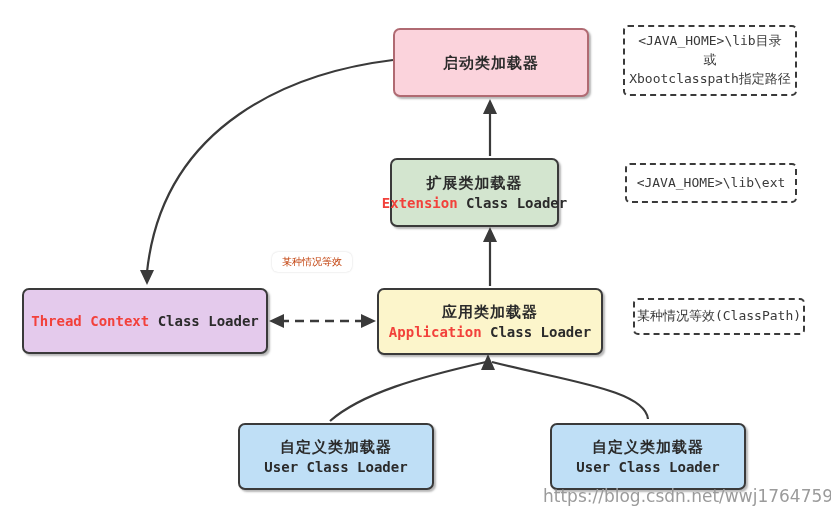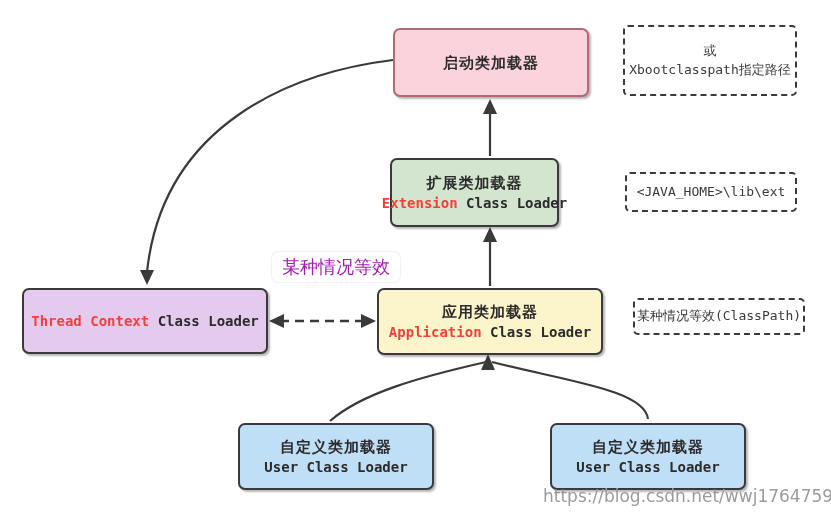--- a/index.html
+++ b/index.html
@@ -16,21 +16,21 @@
   .en{font-family:"DejaVu Sans Mono",monospace;font-size:14px;font-weight:bold;color:#2b2b2b;line-height:1.2;white-space:pre;}
   .red{color:#f2413b;}
   .note{
     position:absolute;box-sizing:border-box;background:#ffffff;border:2px dashed #3a3a3a;border-radius:5px;
     display:flex;flex-direction:column;justify-content:center;align-items:center;
     font-family:"DejaVu Sans Mono","DejaVu Sans",monospace;font-size:13px;color:#3a3a3a;
     line-height:1.45;text-align:center;white-space:pre;
   }
   .equiv{
     position:absolute;background:#ffffff;border-radius:6px;padding:3px 10px;
-    font-size:18px;color:#a21caf;box-shadow:0 0 2px rgba(0,0,0,.18);
+    font-size:10px;color:#c2410c;box-shadow:0 0 2px rgba(0,0,0,.18);
   }
   .watermark{
     position:absolute;left:543px;top:486px;font-size:17px;color:#9b9b9b;
     font-family:"DejaVu Sans",sans-serif;white-space:nowrap;
   }
   svg.connectors{position:absolute;left:0;top:0;pointer-events:none;}
 </style>
 </head>
 <body>
 
@@ -64,30 +64,31 @@
       <path d="M648,419 C645,390 566,381 492,362" fill="none" stroke="#3a3a3a" stroke-width="2.2"></path>
       <polygon points="488,354 481,370 495,370" fill="#3a3a3a"></polygon>
     </g>
   </svg>
 
   <div class="node" style="left:393px;top:28px;width:196px;height:69px;background:#fbd3dc;border-color:#b06a72;">
     <span class="cn">启动类加载器</span>
   </div>
 
   <div class="note" style="left:623px;top:25px;width:174px;height:71px;">
+    <span>&lt;JAVA_HOME&gt;\lib目录</span>
     <span>或</span>
     <span>Xbootclasspath指定路径</span>
   </div>
 
   <div class="node" style="left:390px;top:158px;width:169px;height:69px;background:#d3e5cf;">
     <span class="cn">扩展类加载器</span>
     <span class="en"><span class="red">Extension</span><span> Class Loader</span></span>
   </div>
 
-  <div class="note" style="left:625px;top:172px;width:172px;height:40px;">
+  <div class="note" style="left:625px;top:163px;width:172px;height:40px;">
     <span>&lt;JAVA_HOME&gt;\lib\ext</span>
   </div>
 
   <div class="equiv" style="left:272px;top:252px;">某种情况等效</div>
 
   <div class="node" style="left:22px;top:288px;width:246px;height:66px;background:#e4caec;">
     <span class="en"><span class="red">Thread Context</span><span> Class Loader</span></span>
   </div>
 
   <div class="node" style="left:377px;top:288px;width:226px;height:67px;background:#fcf5cb;">

